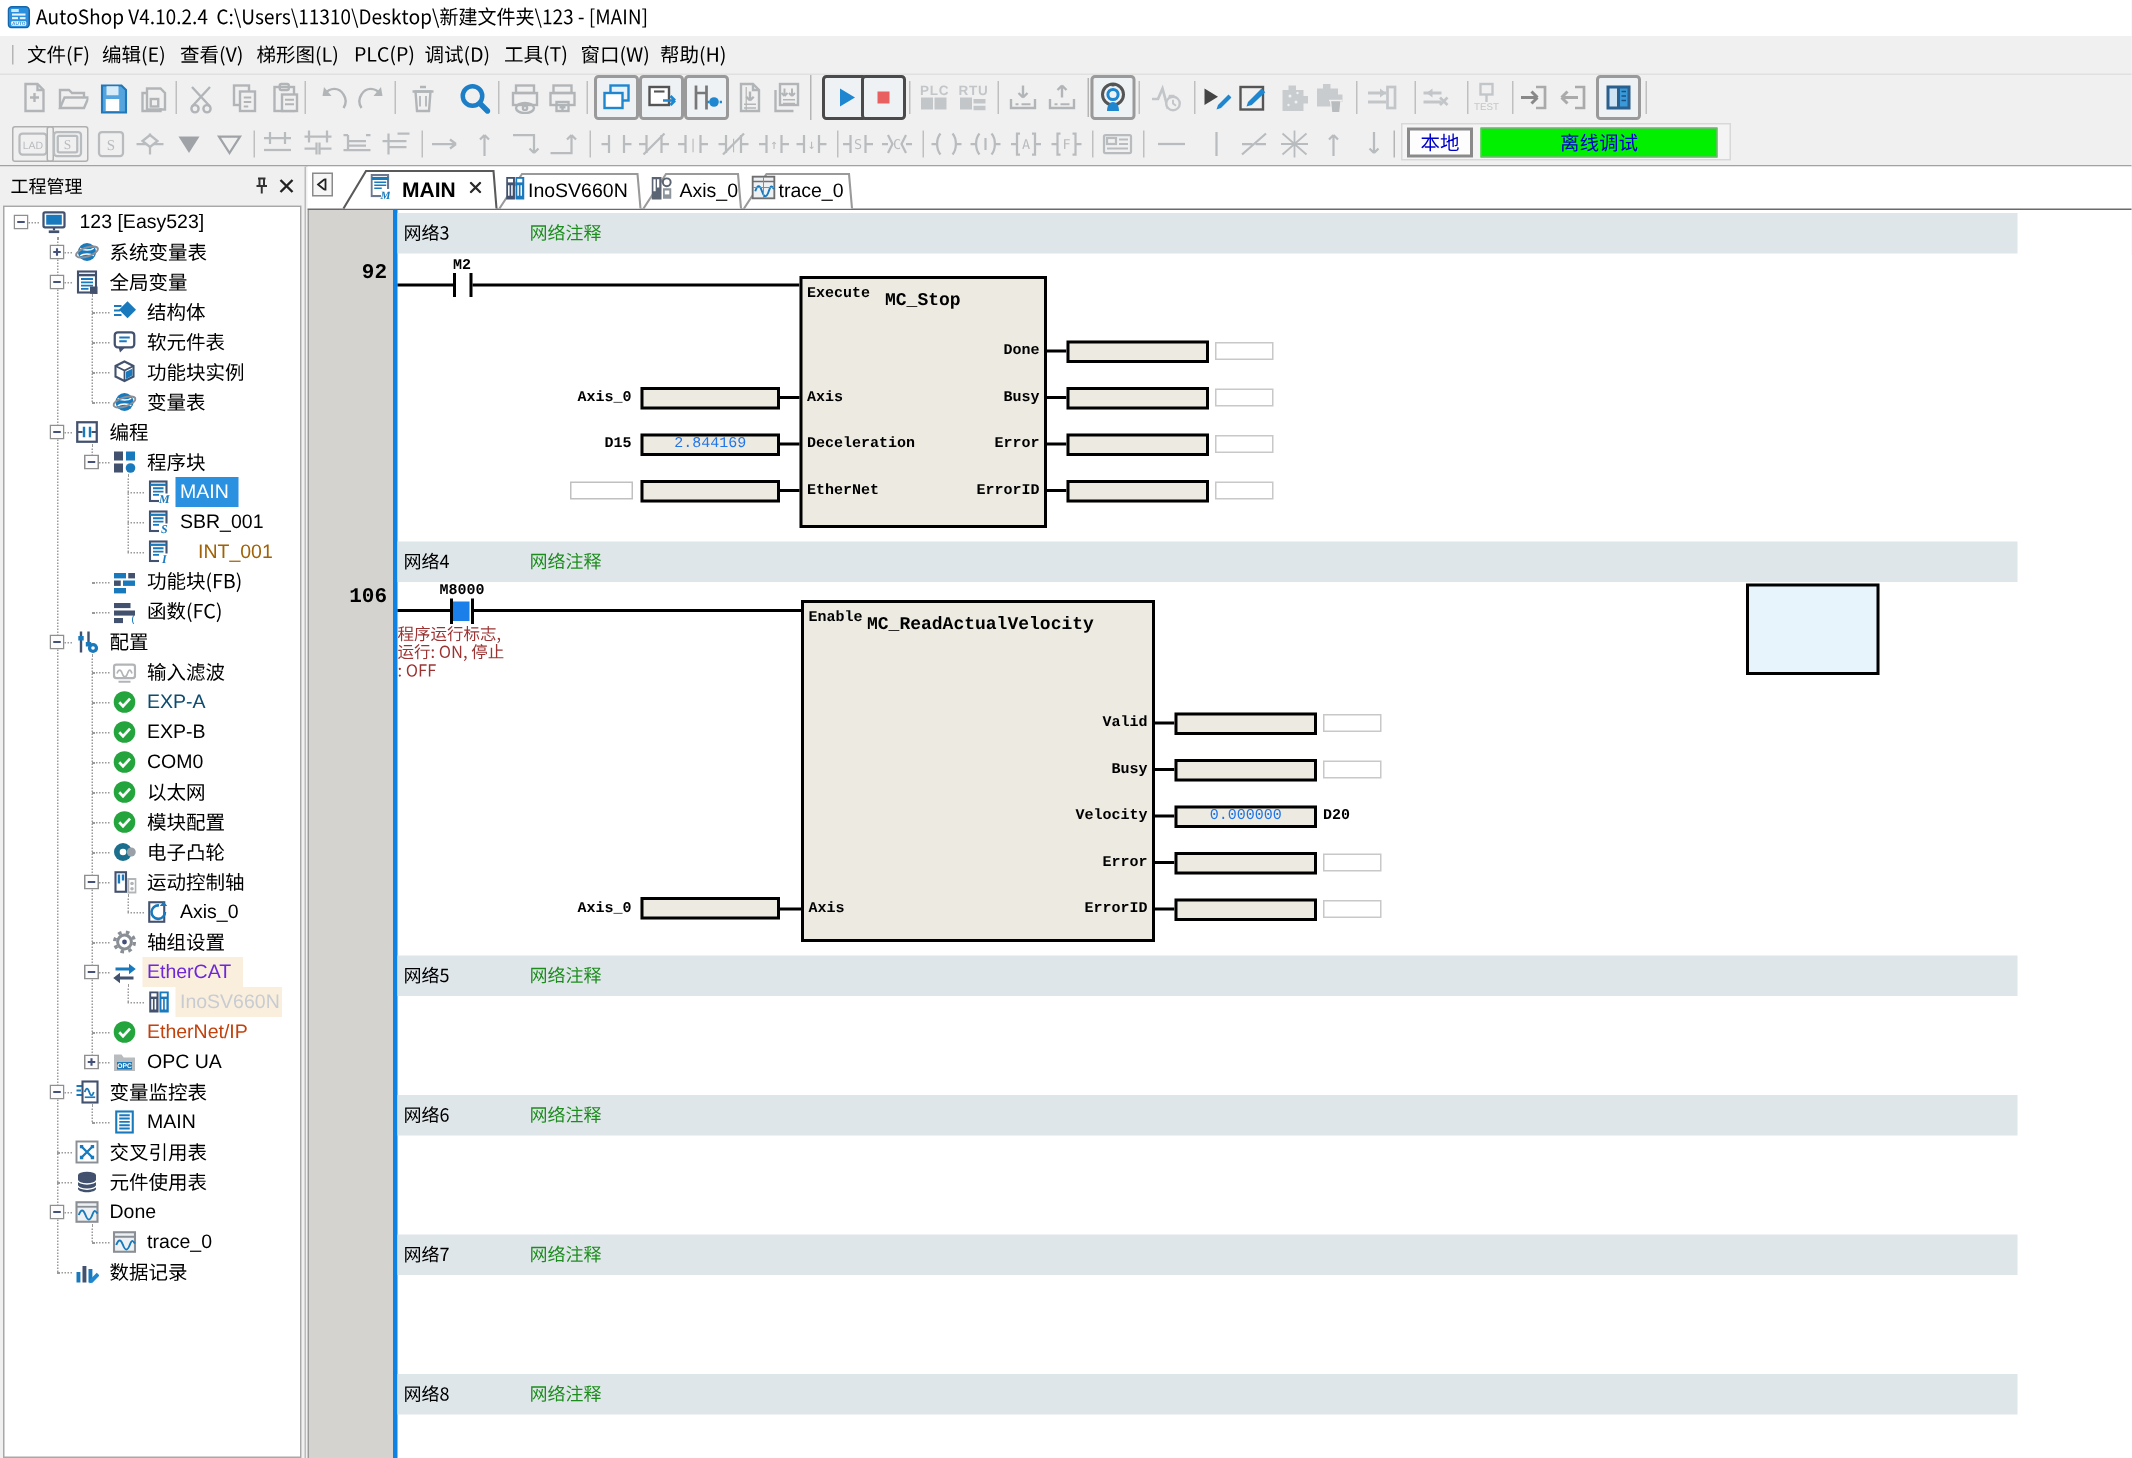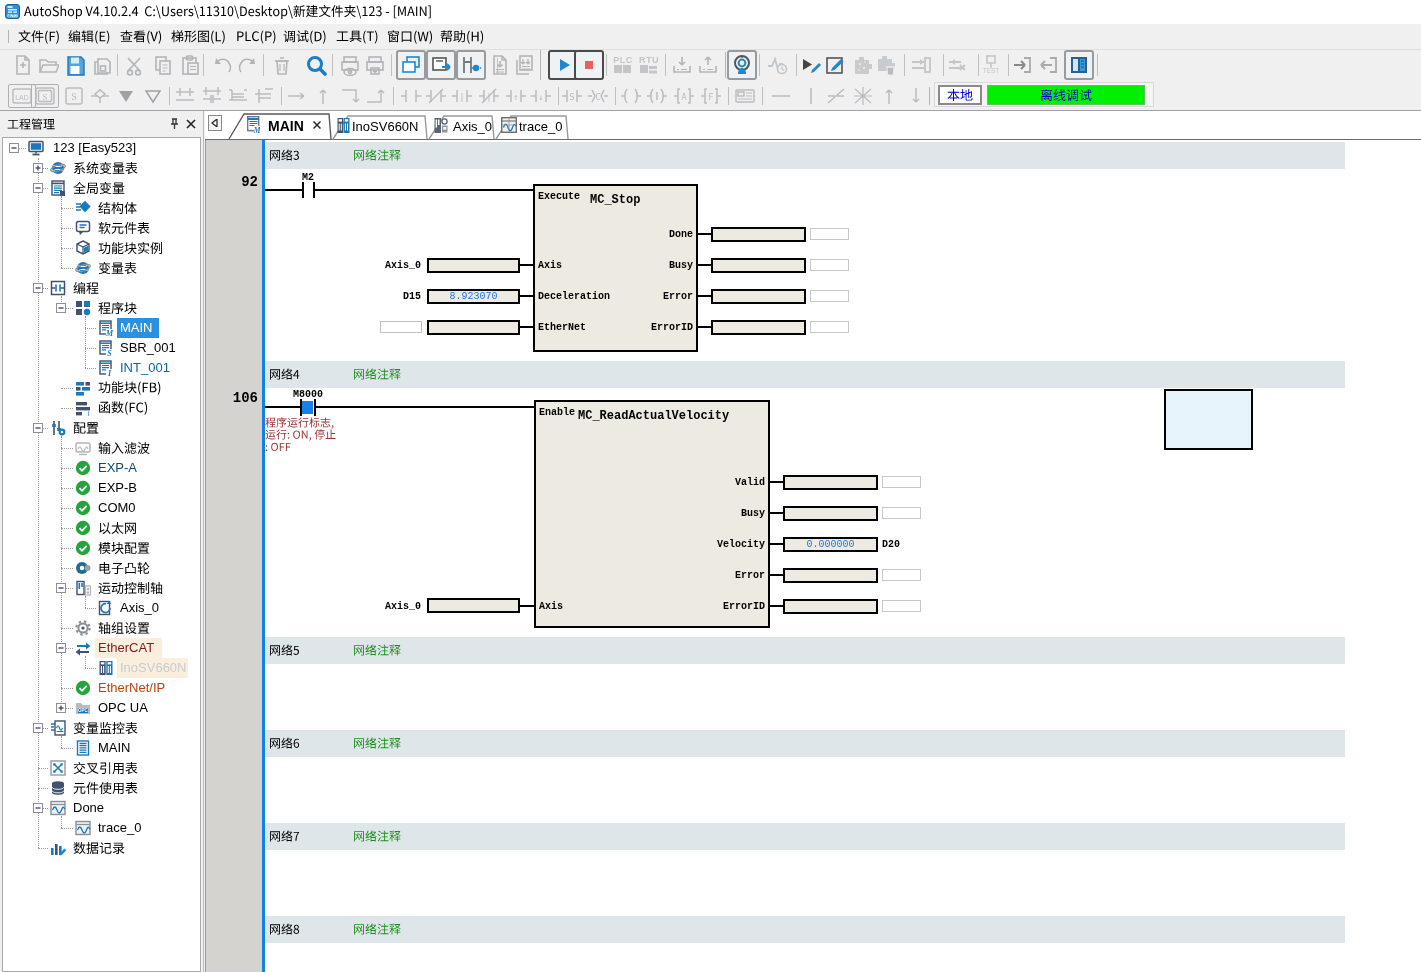--- a/index.html
+++ b/index.html
@@ -470,21 +470,21 @@
   </svg>
 <div class="a" style="left:120px;top:338.25px;font:normal 13px/19.5px 'Liberation Sans',sans-serif;color:#000;white-space:pre;letter-spacing:0;">SBR_001</div>
 <div class="a" style="left:85px;top:368px;width:11px;height:1px;border-top:1px dotted #9a9a9a;"></div>
 <svg class="a" style="left:98px;top:360px" width="16" height="16" viewBox="0 0 16 16">
     <rect x="2" y="1" width="11" height="13" fill="#fff" stroke="#41516e" stroke-width="1.4"></rect>
     <path d="M2 3.2h11" stroke="#1879bd" stroke-width="1.5"></path>
     <path d="M4 5.5h7M4 7.7h7M4 9.9h4" stroke="#1879bd" stroke-width="1.2"></path>
     <rect x="8" y="9" width="7" height="7" fill="#fff"></rect>
     <text x="11.5" y="15.5" font-size="8" font-style="italic" font-weight="bold" fill="#1879bd" font-family="serif" text-anchor="middle">I</text>
   </svg>
-<div class="a" style="left:120px;top:358.25px;font:normal 13px/19.5px 'Liberation Sans',sans-serif;color:#0369a1;white-space:pre;letter-spacing:0;">INT_001</div>
+<div class="a" style="left:132px;top:358.25px;font:normal 13px/19.5px 'Liberation Sans',sans-serif;color:#a16207;white-space:pre;letter-spacing:0;">INT_001</div>
 <div class="a" style="left:61px;top:388px;width:12px;height:1px;border-top:1px dotted #9a9a9a;"></div>
 <svg class="a" style="left:75px;top:380px" width="16" height="16" viewBox="0 0 16 16">
     <rect x="1" y="2" width="8" height="3.6" fill="#1879bd"></rect>
     <rect x="10.5" y="2" width="4.5" height="3.6" fill="#41516e"></rect>
     <rect x="1" y="7" width="4.5" height="3.6" fill="#41516e"></rect>
     <rect x="7" y="7" width="8" height="3.6" fill="#1879bd"></rect>
     <rect x="1" y="12" width="8" height="3.6" fill="#1879bd"></rect>
   </svg>
 <div class="a" style="left:61px;top:408px;width:12px;height:1px;border-top:1px dotted #9a9a9a;"></div>
 <svg class="a" style="left:75px;top:400px" width="16" height="16" viewBox="0 0 16 16">
@@ -574,21 +574,21 @@
 <div class="a" style="left:95px;top:638px;width:67.36px;height:20px;background:#faeedd;"></div>
 <svg class="a" style="left:56px;top:643px" width="10" height="10" viewBox="0 0 10 10">
     <rect x="0.5" y="0.5" width="9" height="9" fill="#fcfcfc" stroke="#8f8f8f"></rect>
     <path d="M2.5 5h5" stroke="#44507a" stroke-width="1.4"></path>
   </svg>
 <div class="a" style="left:66px;top:648px;width:7px;height:1px;border-top:1px dotted #9a9a9a;"></div>
 <svg class="a" style="left:75px;top:640px" width="16" height="16" viewBox="0 0 16 16">
     <path d="M2 5h9V2.5L15.5 6 11 9.5V7H2z" fill="#1879bd"></path>
     <path d="M14 11H5v-2.5L0.5 12 5 15.5V13h9z" fill="#41516e"></path>
   </svg>
-<div class="a" style="left:98px;top:638.25px;font:normal 13px/19.5px 'Liberation Sans',sans-serif;color:#7f1d1d;white-space:pre;letter-spacing:0;">EtherCAT</div>
+<div class="a" style="left:98px;top:638.25px;font:normal 13px/19.5px 'Liberation Sans',sans-serif;color:#6d28d9;white-space:pre;letter-spacing:0;">EtherCAT</div>
 <div class="a" style="left:117px;top:658px;width:70.584px;height:20px;background:#faeedd;"></div>
 <div class="a" style="left:85px;top:668px;width:11px;height:1px;border-top:1px dotted #9a9a9a;"></div>
 <svg class="a" style="left:98px;top:660px" width="16" height="16" viewBox="0 0 16 16">
     <rect x="1.5" y="1" width="6.2" height="14" fill="#41516e"></rect>
     <rect x="8.3" y="1" width="6.2" height="14" fill="#1879bd"></rect>
     <rect x="2.8" y="2.2" width="3.6" height="2.2" fill="#fff"></rect>
     <rect x="9.6" y="2.2" width="3.6" height="2.2" fill="#fff"></rect>
     <path d="M3.4 6v7M5.6 6v7M10.2 6v7M12.4 6v7" stroke="#fff" stroke-width="1.1"></path>
   </svg>
 <div class="a" style="left:120px;top:658.25px;font:normal 13px/19.5px 'Liberation Sans',sans-serif;color:#c8ccd2;white-space:pre;letter-spacing:0;">InoSV660N</div>
@@ -738,21 +738,21 @@
 <div class="a" style="right:728px;top:288.5px;font:bold 10px/15px 'Liberation Mono',monospace;color:#000;white-space:pre;letter-spacing:0;">Error</div>
 <div class="a" style="right:728px;top:319.5px;font:bold 10px/15px 'Liberation Mono',monospace;color:#000;white-space:pre;letter-spacing:0;">ErrorID</div>
 <div class="a" style="left:427px;top:257.5px;width:93px;height:15px;background:#edeae1;border:2px solid #000;"></div>
 <div class="a" style="left:520px;top:264px;width:13px;height:2px;background:#000;"></div>
 <div class="a" style="left:427px;top:288.5px;width:93px;height:15px;background:#edeae1;border:2px solid #000;"></div>
 <div class="a" style="left:520px;top:295px;width:13px;height:2px;background:#000;"></div>
 <div class="a" style="left:427px;top:319.5px;width:93px;height:15px;background:#edeae1;border:2px solid #000;"></div>
 <div class="a" style="left:520px;top:326px;width:13px;height:2px;background:#000;"></div>
 <div class="a" style="right:1000px;top:257.5px;font:bold 10px/15px 'Liberation Mono',monospace;color:#000;white-space:pre;letter-spacing:0;">Axis_0</div>
 <div class="a" style="right:1000px;top:288.5px;font:bold 10px/15px 'Liberation Mono',monospace;color:#000;white-space:pre;letter-spacing:0;">D15</div>
-<div class="a" style="left:473.5px;transform:translateX(-50%);top:288.5px;font:normal 10px/15px 'Liberation Mono',monospace;color:#2076e8;white-space:pre;letter-spacing:0;">8.923070</div>
+<div class="a" style="left:473.5px;transform:translateX(-50%);top:288.5px;font:normal 10px/15px 'Liberation Mono',monospace;color:#2076e8;white-space:pre;letter-spacing:0;">2.844169</div>
 <div class="a" style="left:380px;top:321px;width:42px;height:12px;background:#fff;border:1px solid #c0c0c0;"></div>
 <div class="a" style="left:698px;top:233px;width:13px;height:2px;background:#000;"></div>
 <div class="a" style="left:711px;top:226.5px;width:95px;height:15px;background:#edeae1;border:2px solid #000;"></div>
 <div class="a" style="left:810px;top:228px;width:39px;height:12px;background:#fff;border:1px solid #c8c8c8;"></div>
 <div class="a" style="left:698px;top:264px;width:13px;height:2px;background:#000;"></div>
 <div class="a" style="left:711px;top:257.5px;width:95px;height:15px;background:#edeae1;border:2px solid #000;"></div>
 <div class="a" style="left:810px;top:259px;width:39px;height:12px;background:#fff;border:1px solid #c8c8c8;"></div>
 <div class="a" style="left:698px;top:295px;width:13px;height:2px;background:#000;"></div>
 <div class="a" style="left:711px;top:288.5px;width:95px;height:15px;background:#edeae1;border:2px solid #000;"></div>
 <div class="a" style="left:810px;top:290px;width:39px;height:12px;background:#fff;border:1px solid #c8c8c8;"></div>

